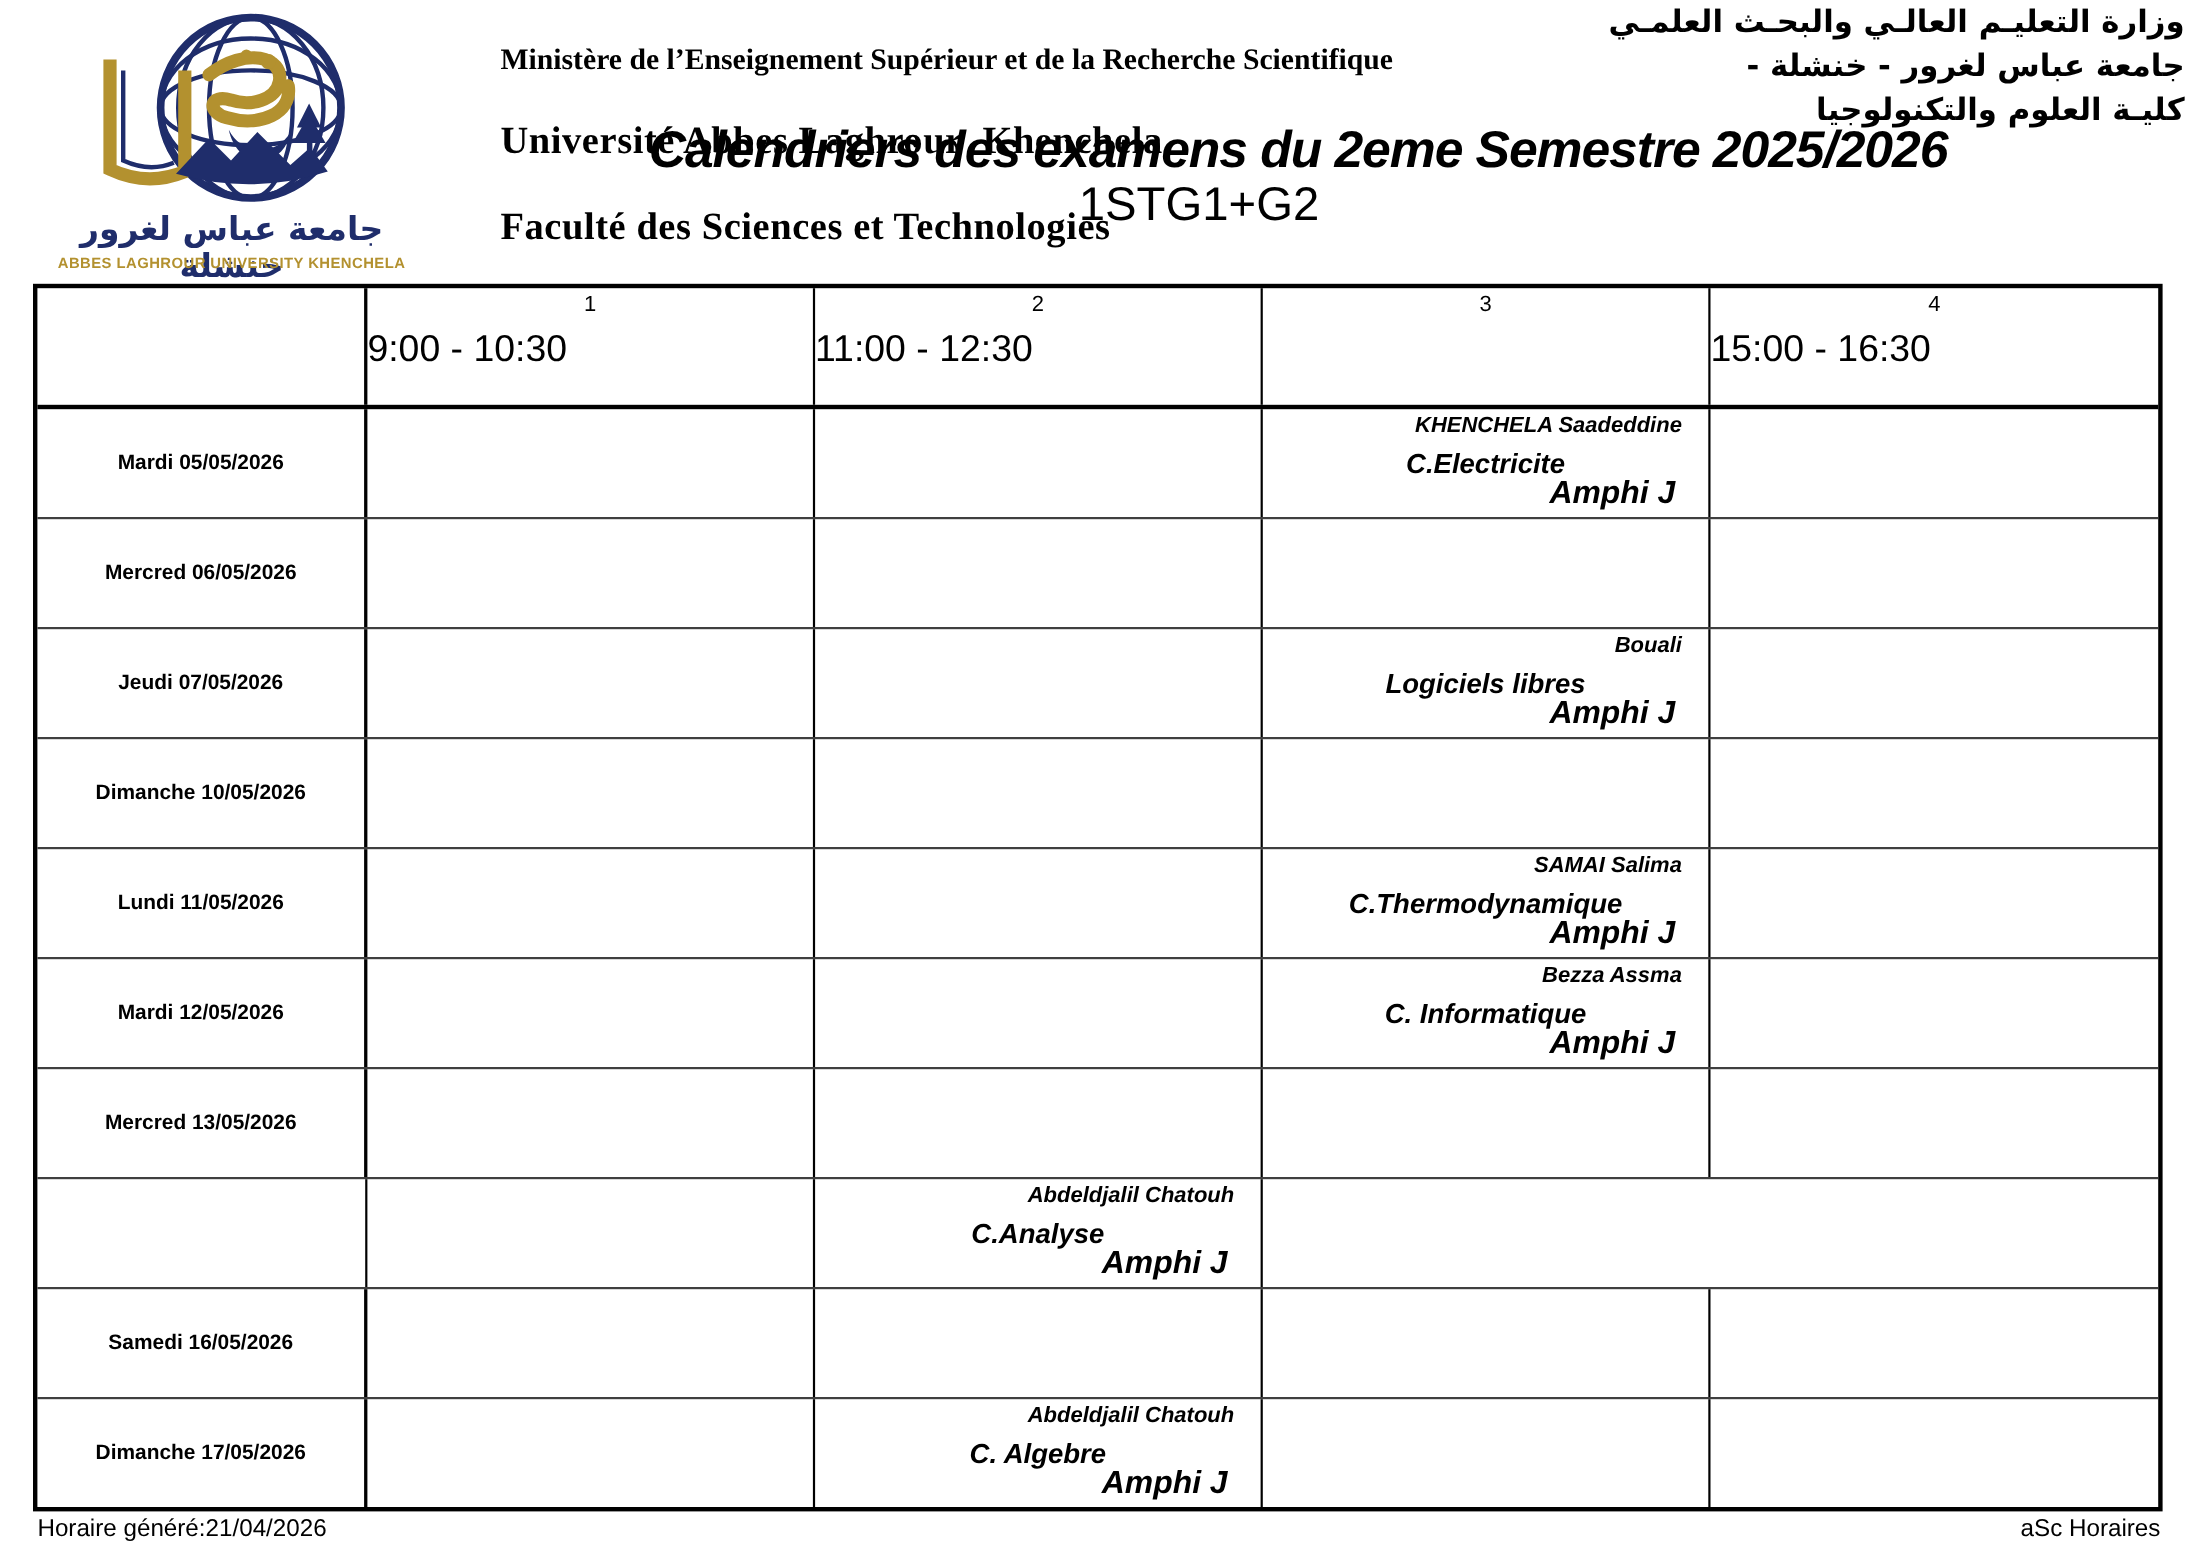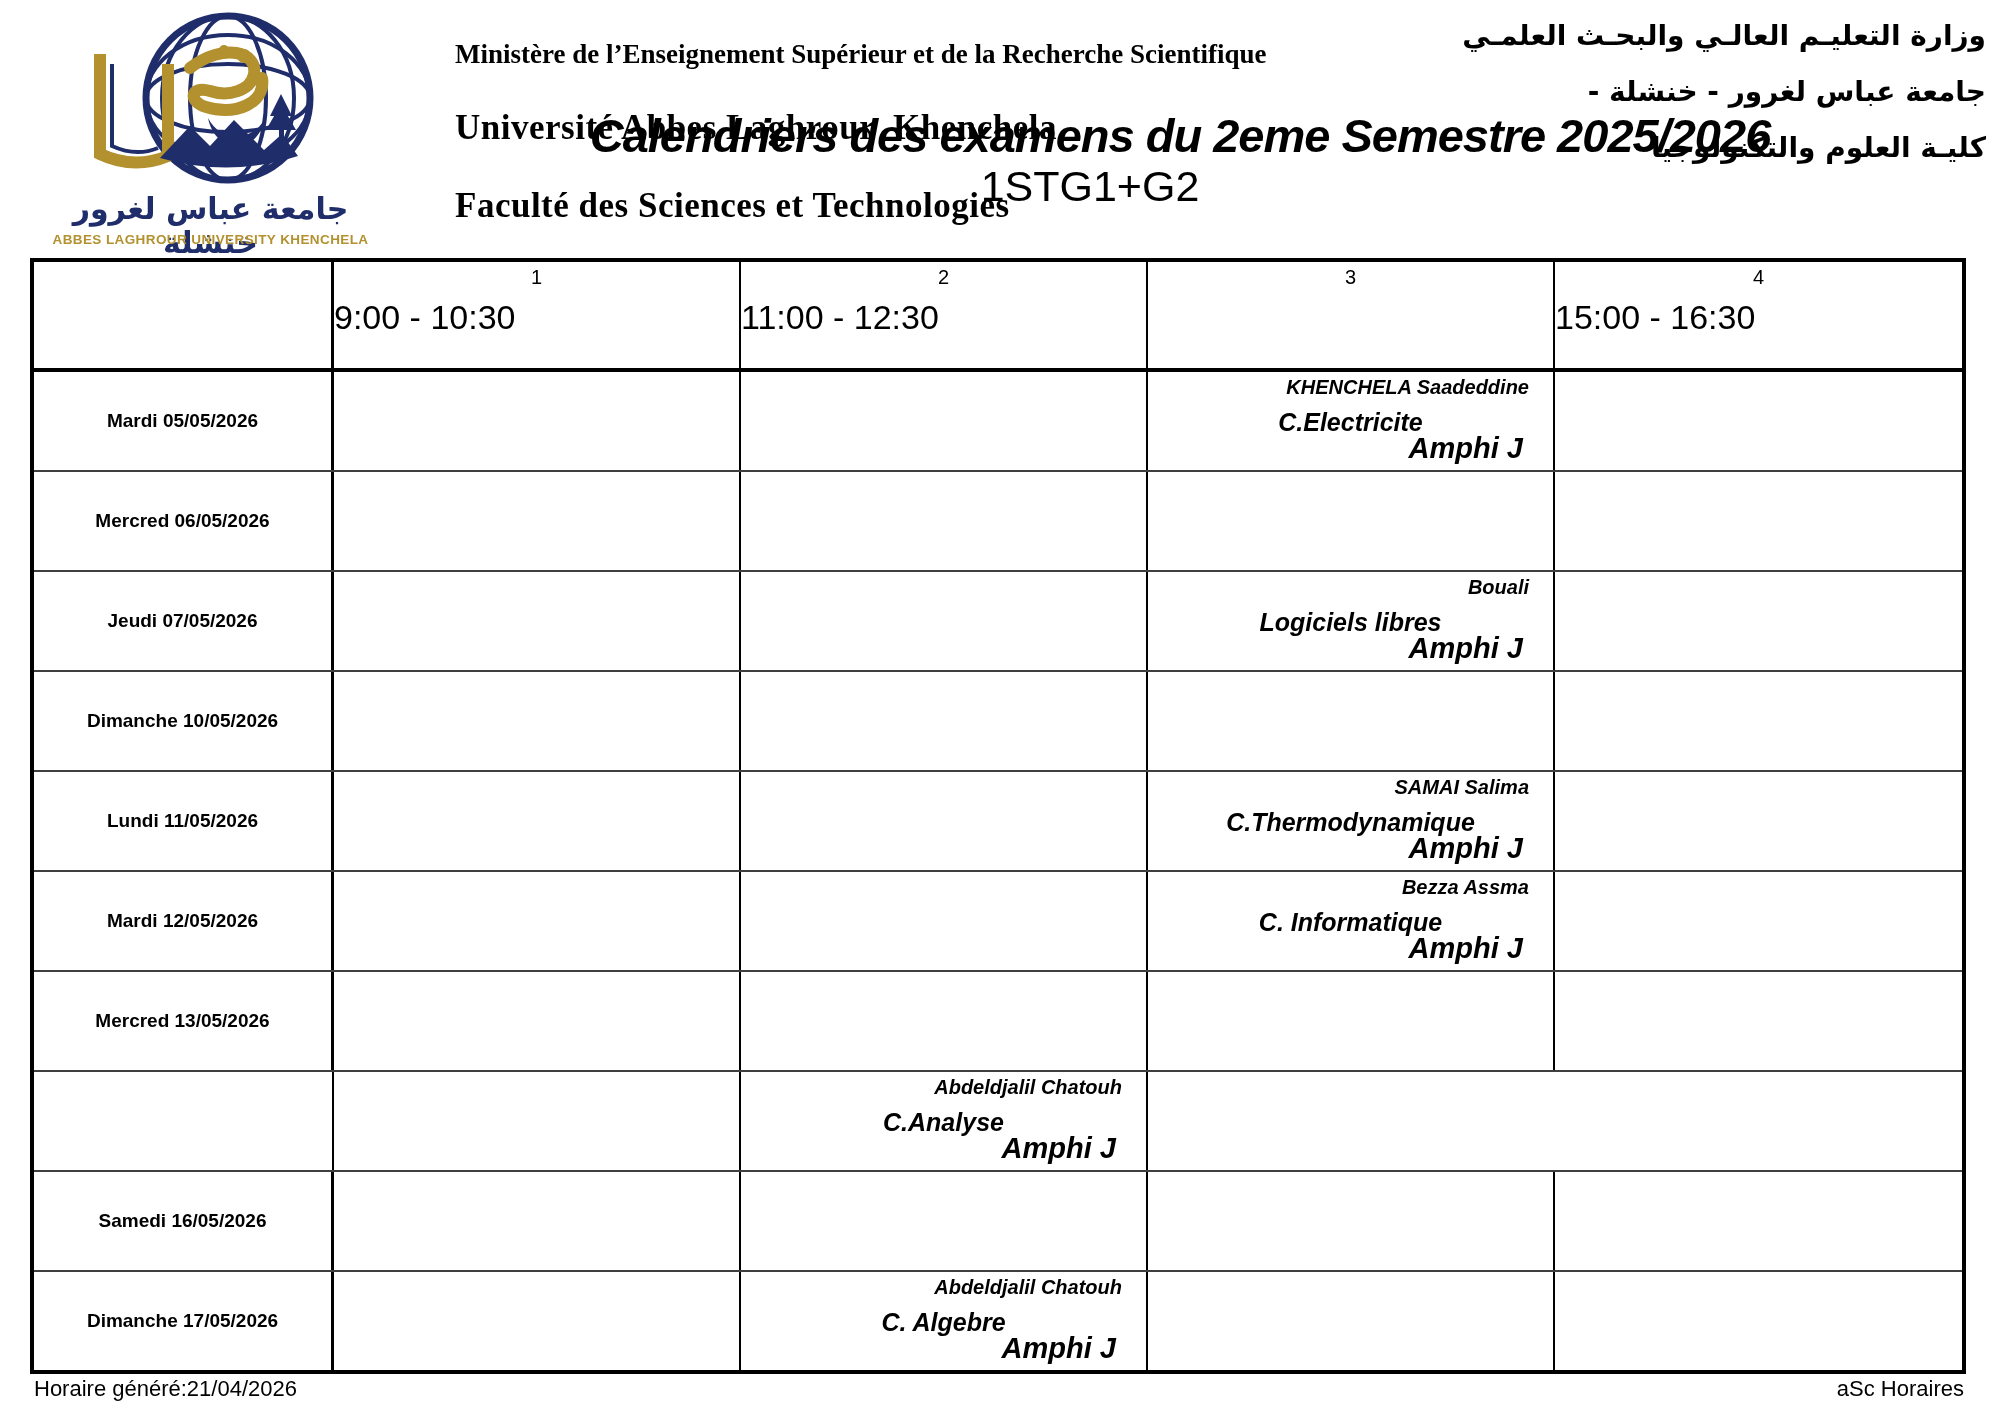--- a/index.html
+++ b/index.html
@@ -16,21 +16,21 @@
            font-weight:bold;font-size:13.5px;letter-spacing:.4px;color:#b3912f;}
 
   .fr-block{position:absolute;left:455px;top:2px;white-space:pre-wrap;
             font-family:"Liberation Serif",serif;font-weight:bold;}
   .fr-ministry{font-size:27px;line-height:33px;}
   .fr-university{font-size:35px;line-height:42px;letter-spacing:.5px;}
   .fr-faculty{font-size:35px;line-height:42px;letter-spacing:.5px;}
 
   .ar-block{position:absolute;right:14px;top:0px;text-align:right;direction:rtl;
             font-family:"DejaVu Sans",sans-serif;font-weight:bold;}
-  .ar-line{font-size:28px;line-height:40px;margin-top:16px;}
+  .ar-line{font-size:28px;line-height:40px;}
 
   .page-title{position:absolute;left:420px;top:108px;width:1520px;text-align:center;
               font-size:47px;font-weight:bold;font-style:italic;letter-spacing:-1px;}
   .page-subtitle{position:absolute;left:340px;top:162px;width:1500px;text-align:center;
               font-size:43px;font-weight:normal;}
 
   
   .tt{position:absolute;left:30px;top:258px;width:1936px;border:4px solid #000;
       box-sizing:border-box;background:#fff;}
   .row{display:grid;grid-template-columns:300px repeat(4,1fr);

